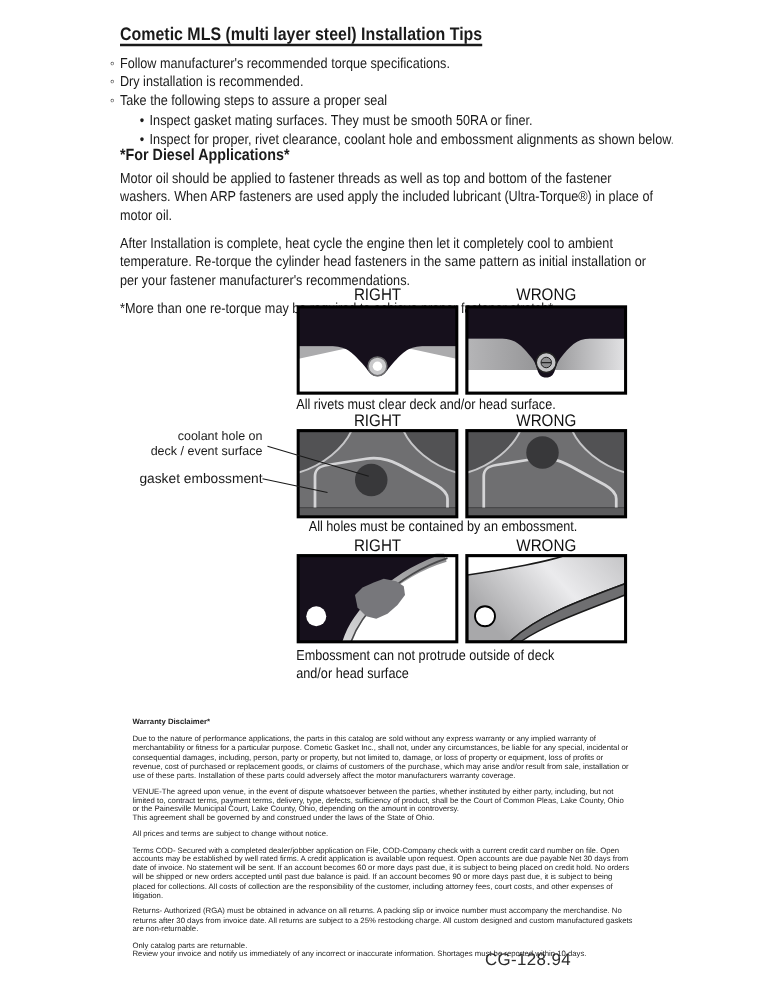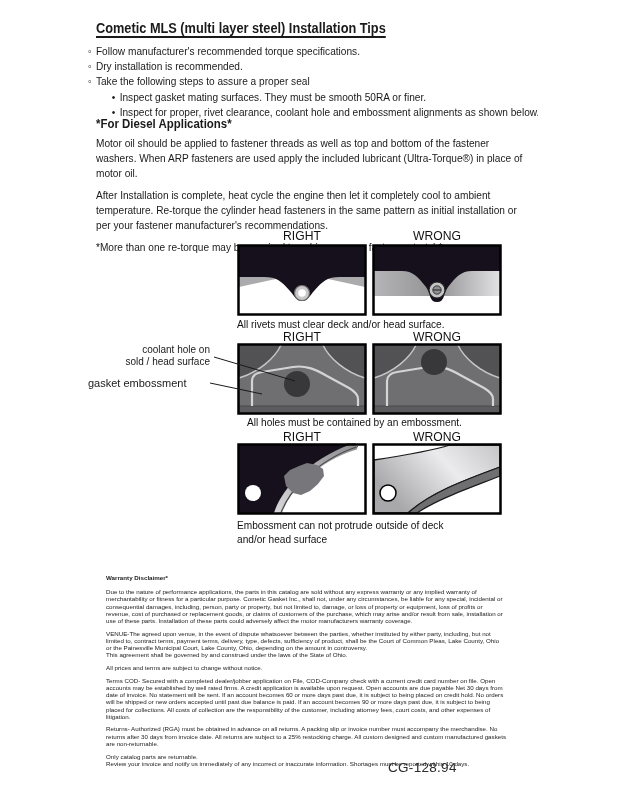--- a/index.html
+++ b/index.html
@@ -13,21 +13,21 @@
   .bullet-row{display:flex;}
   .bullet-marker{width:9px;flex:0 0 9px;}
   .sub{padding-left:27px;}
   .diesel{left:96px;top:116px;width:496px;font-size:11.5px;line-height:15px;}
   .diesel-heading{font-size:13px;font-weight:bold;margin:0 0 5px 0;}
   .diesel p{margin:0 0 7px 0;}
   .fig-label{top:0;width:130px;text-align:center;font-size:13.5px;color:#111;
              transform:scaleX(0.9);}
   .fig-caption{font-size:11.5px;line-height:13.5px;color:#111;white-space:nowrap;}
   .fig2-labels{left:88px;top:344px;width:122px;text-align:right;font-size:10px;line-height:11.5px;}
-  .fig2-label2{left:88px;top:377px;width:122px;font-size:11px;}
+  .fig2-label2{left:88px;top:377px;width:122px;text-align:right;font-size:11px;}
   .legal{left:106px;top:574px;width:400px;font-size:6.2px;line-height:7.2px;color:#222;}
   .legal-heading{font-weight:bold;margin:0 0 7px 0;}
   .legal p{margin:0 0 5.5px 0;white-space:pre-line;}
   .page-number{left:388px;top:760px;font-size:13.5px;color:#2b2b2b;letter-spacing:.3px;}
   .leader-overlay{left:0;top:0;pointer-events:none;z-index:5;}
   svg{display:block;}
 </style>
 </head>
 <body>
 
@@ -96,21 +96,21 @@
     <rect x="1.5" y="1.5" width="127" height="69" fill="none" stroke="#000000" stroke-width="2.5"></rect>
   </svg>
 
   <div class="abs fig-caption condense" style="left:237px;top:318px;">All rivets must clear deck and/or head surface.</div>
 
   <div class="abs fig-label" style="left:237px;top:329px;">RIGHT</div>
   <div class="abs fig-label" style="left:372px;top:329px;">WRONG</div>
 
   <div class="abs fig2-labels">
     <div>coolant hole on</div>
-    <div>sold / head surface</div>
+    <div>deck / event surface</div>
   </div>
   <div class="abs fig2-label2">gasket embossment</div>
 
   <svg class="abs" style="left:237px;top:343px;" width="130" height="72" viewBox="0 0 130 72">
     <rect x="1.5" y="1.5" width="127" height="69" fill="#6f6f71"></rect>
     <rect x="2" y="63" width="126" height="7" fill="#5c5c5e"></rect>
     <line x1="2" y1="63" x2="128" y2="63" stroke="#48484a" stroke-width="1"></line>
     <path d="M2,2 H44 C38,15 22,29 2,35 Z" fill="#525254"></path>
     <path d="M44,2 C38,15 22,29 2,35" fill="none" stroke="#c6c6c8" stroke-width="1.5"></path>
     <path d="M128,2 H86 C92,15 108,29 128,35 Z" fill="#525254"></path>

